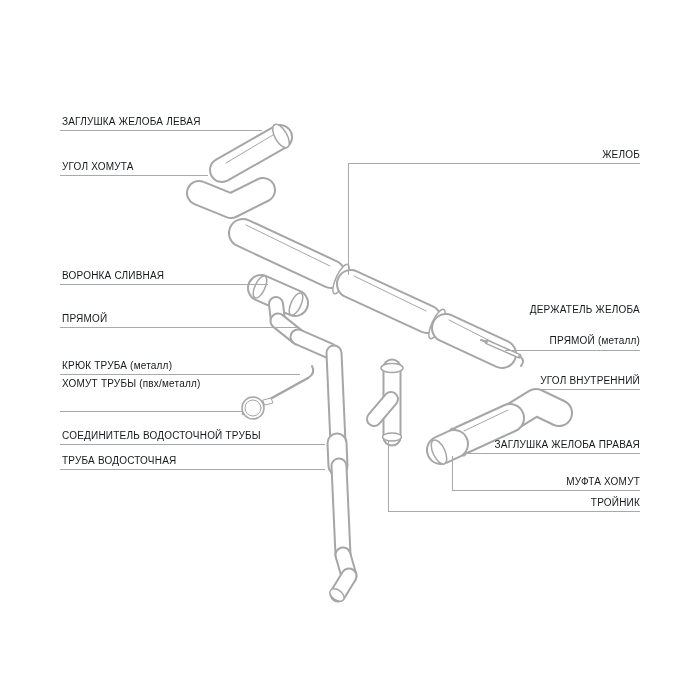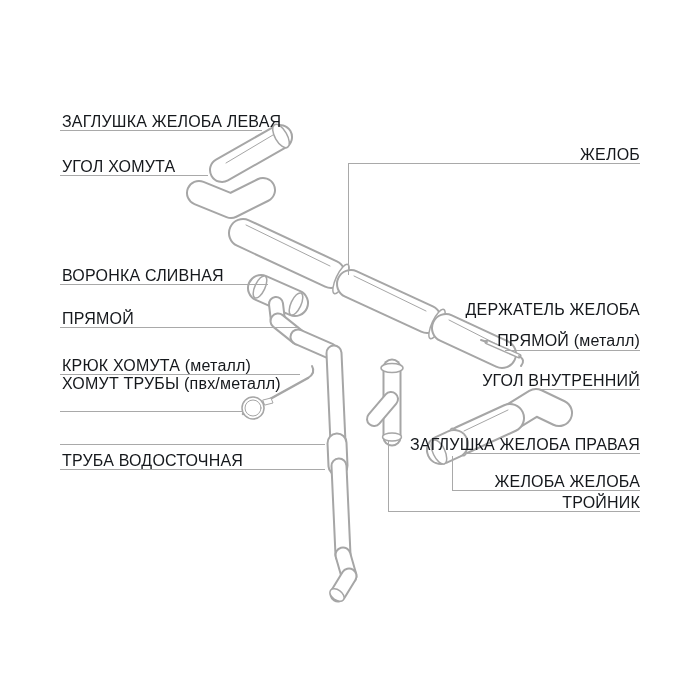--- a/index.html
+++ b/index.html
@@ -1,19 +1,19 @@
 <!DOCTYPE html>
 <html><head>
 <meta charset="utf-8">
 <style>
   html,body{margin:0;padding:0;width:700px;height:700px;background:#ffffff;
     font-family:"Liberation Sans",sans-serif;}
   #canvas{position:relative;width:700px;height:700px;background:#ffffff;overflow:hidden;}
   #art{position:absolute;left:0;top:0;}
-  .lbl{position:absolute;font-size:16px;line-height:12px;letter-spacing:.2px;
+  .lbl{position:absolute;font-size:10px;line-height:12px;letter-spacing:.2px;
     color:#15181c;white-space:nowrap;}
   .lbl.r{text-align:center;}
   .ln{position:absolute;height:0;border-top:1px solid #a9a9a9;}
   .vln{position:absolute;width:0;border-left:1px solid #a9a9a9;}
 </style>
 </head>
 <body>
 
 <div id="canvas">
 
@@ -133,46 +133,47 @@
 
   <span class="lbl" style="left:62px;top:161px">УГОЛ ХОМУТА</span>
   <div class="ln" style="left:60px;top:175px;width:148px"></div>
 
   <span class="lbl" style="left:62px;top:270px">ВОРОНКА СЛИВНАЯ</span>
   <div class="ln" style="left:60px;top:284px;width:208px"></div>
 
   <span class="lbl" style="left:62px;top:313px">ПРЯМОЙ</span>
   <div class="ln" style="left:60px;top:327px;width:238px"></div>
 
-  <span class="lbl" style="left:62px;top:360px">КРЮК ХОМУТА (металл)</span>
+  <span class="lbl" style="left:62px;top:360px">КРЮК ТРУБА (металл)</span>
   <div class="ln" style="left:60px;top:374px;width:240px"></div>
 
   <span class="lbl" style="left:62px;top:378px">ХОМУТ ТРУБЫ (пвх/металл)</span>
   <div class="ln" style="left:60px;top:411px;width:183px"></div>
 
+  <span class="lbl" style="left:62px;top:430px">СОЕДИНИТЕЛЬ ВОДОСТОЧНОЙ ТРУБЫ</span>
   <div class="ln" style="left:60px;top:444px;width:265px"></div>
 
   <span class="lbl" style="left:62px;top:455px">ТРУБА ВОДОСТОЧНАЯ</span>
   <div class="ln" style="left:60px;top:469px;width:265px"></div>
 
   <span class="lbl r" style="right:60px;top:149px">ЖЕЛОБ</span>
   <div class="ln" style="left:348px;top:163px;width:292px"></div>
   <div class="vln" style="left:348px;top:163px;height:112px"></div>
 
   <span class="lbl r" style="right:60px;top:304px">ДЕРЖАТЕЛЬ ЖЕЛОБА</span>
   <span class="lbl r" style="right:60px;top:335px">ПРЯМОЙ (металл)</span>
   <div class="ln" style="left:505px;top:350px;width:135px"></div>
 
   <span class="lbl r" style="right:60px;top:375px">УГОЛ ВНУТРЕННИЙ</span>
   <div class="ln" style="left:540px;top:389px;width:100px"></div>
 
   <span class="lbl r" style="right:60px;top:439px">ЗАГЛУШКА ЖЕЛОБА ПРАВАЯ</span>
   <div class="ln" style="left:465px;top:453px;width:175px"></div>
 
-  <span class="lbl r" style="right:60px;top:476px">ЖЕЛОБА ЖЕЛОБА</span>
+  <span class="lbl r" style="right:60px;top:476px">МУФТА ХОМУТ</span>
   <div class="ln" style="left:452px;top:490px;width:188px"></div>
   <div class="vln" style="left:452px;top:456px;height:34px"></div>
 
   <span class="lbl r" style="right:60px;top:497px">ТРОЙНИК</span>
   <div class="ln" style="left:388px;top:511px;width:252px"></div>
   <div class="vln" style="left:388px;top:440px;height:71px"></div>
 
 </div>
 
 </body></html>

